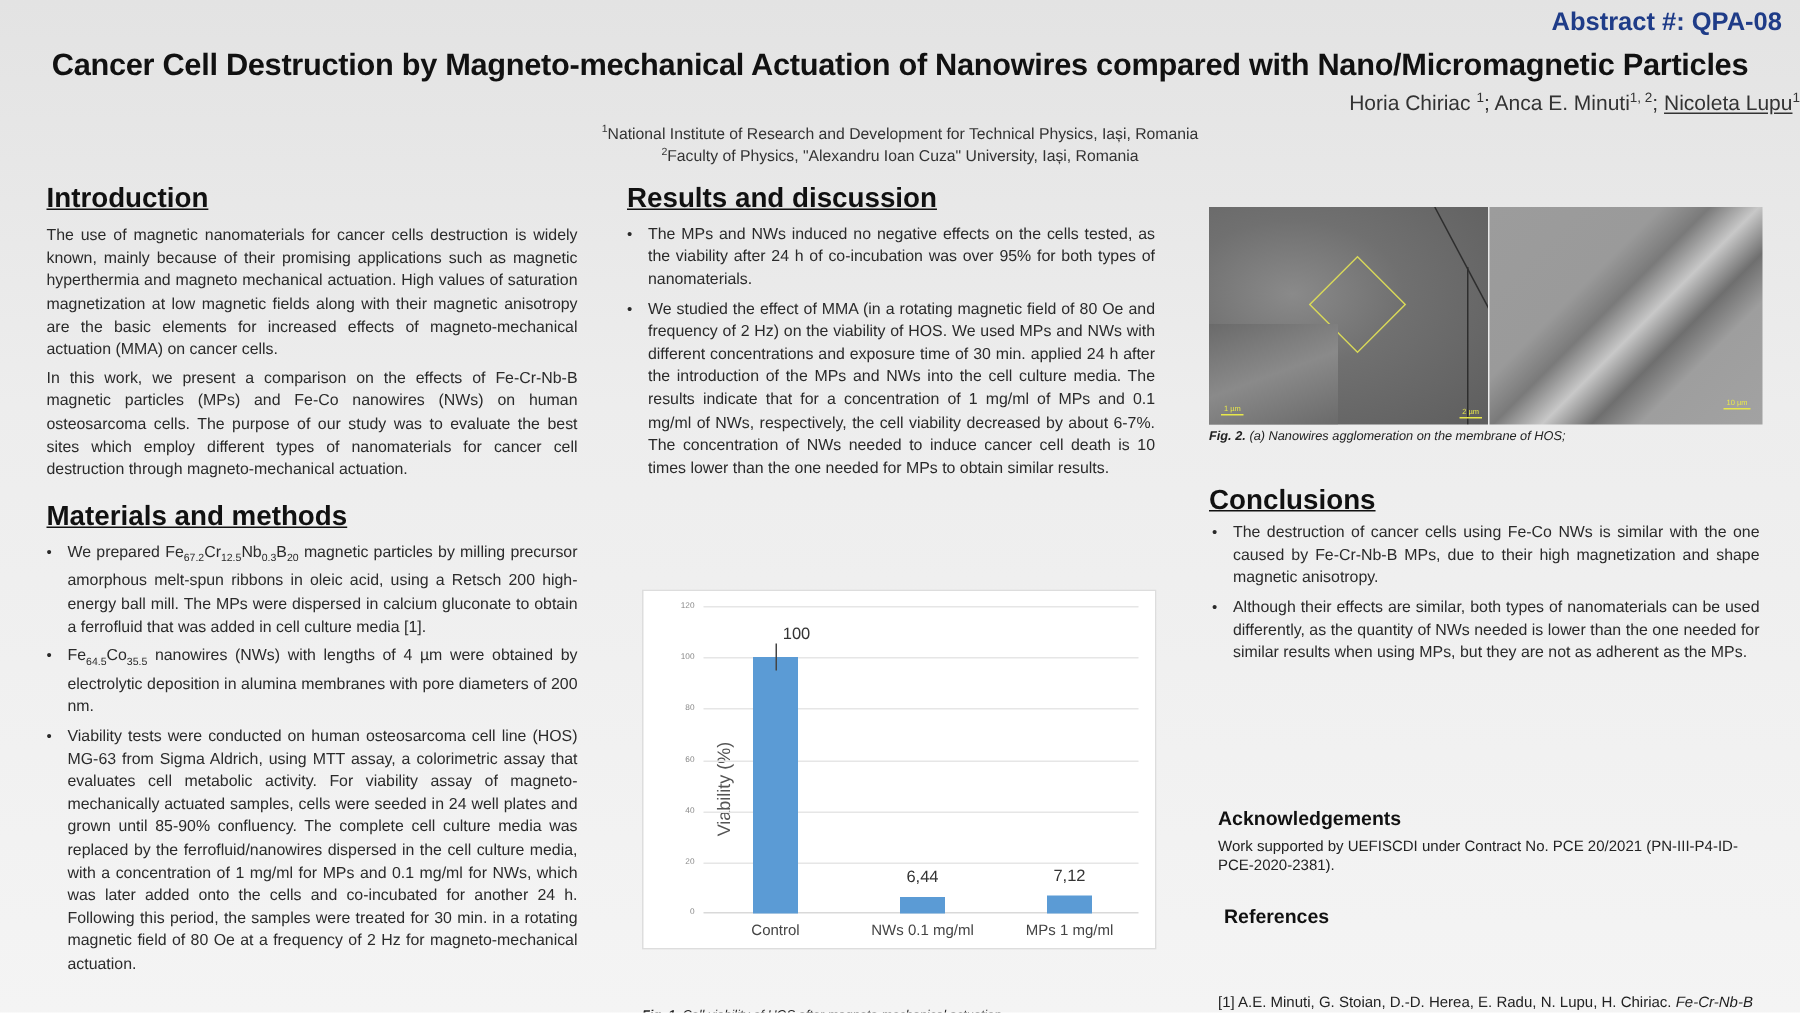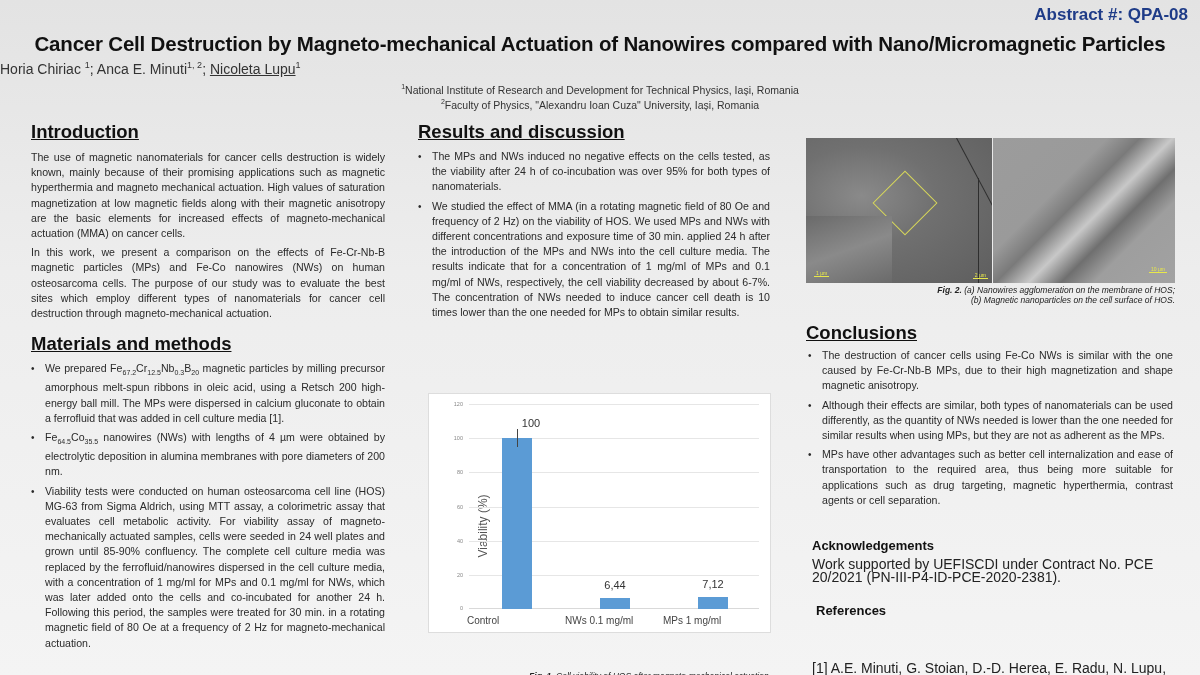--- a/index.html
+++ b/index.html
@@ -13,21 +13,21 @@
   .abs { position: absolute; }
   .abstract-id {
     right: 12px; top: 5px;
     color: #1f3c88; font-weight: bold; font-size: 17px;
   }
   .title {
     left: 0; width: 1200px; top: 32px; text-align: center;
     font-weight: bold; font-size: 20.5px; color: #111; letter-spacing: -0.2px;
   }
   .authors {
-    left: 0; width: 1200px; top: 60px; text-align: left; font-size: 14px; color: #333;
+    left: 0; width: 1200px; top: 60px; text-align: right; font-size: 14px; color: #333;
   }
   .authors sup { font-size: 9px; }
   .authors .presenter { text-decoration: underline; }
   .affil {
     left: 0; width: 1200px; text-align: center; font-size: 10.5px; color: #333;
   }
   .affil sup { font-size: 7px; }
   .sec-h {
     font-weight: bold; font-size: 18.5px; text-decoration: underline; color: #111;
   }
@@ -50,26 +50,26 @@
     border: 1px solid #ddd;
   }
   .plot {
     position: absolute; left: 40px; top: 10px; width: 290px; height: 205px;
   }
   .gridline { position: absolute; left: 0; width: 100%; height: 1px; background: #e6e6e6; }
   .ytick { position: absolute; left: -26px; width: 20px; text-align: right; font-size: 5.5px; color: #888; }
   .bar { position: absolute; bottom: 0; width: 30px; background: #5b9bd5; }
   .bar-label { position: absolute; font-size: 11px; color: #333; text-align: center; width: 50px; }
   .err { position: absolute; width: 1px; background: #444; }
-  .cat { position: absolute; font-size: 10px; color: #444; text-align: left; width: 100px; }
+  .cat { position: absolute; font-size: 10px; color: #444; text-align: center; width: 100px; }
   .ylabel {
     position: absolute; left: -18px; top: 115px; transform: rotate(-90deg);
     font-size: 12px; color: #555; white-space: nowrap; transform-origin: center;
   }
-  .caption { font-size: 8.5px; font-style: italic; text-align: right; color: #222; }
+  .caption { font-size: 8.5px; font-style: italic; text-align: left; color: #222; }
   .caption b { font-style: italic; }
   
   .sem { top: 138px; height: 145px; overflow: hidden; }
   .sem-a {
     left: 806px; width: 186px;
     background:
       radial-gradient(ellipse at 30% 40%, #8a8a8a 0%, #707070 40%, #5e5e5e 100%);
   }
   .sem-b {
     left: 993px; width: 182px;
@@ -80,21 +80,21 @@
     background: linear-gradient(160deg, #6a6a6a, #8a8a8a 50%, #6a6a6a);
   }
   .diamond {
     position: absolute; left: 76px; top: 42px; width: 46px; height: 46px;
     border: 1px solid #d6d65a; transform: rotate(45deg);
   }
   .scalebar { position: absolute; font-size: 5px; color: #e8e84a; border-bottom: 1px solid #e8e84a; padding: 0 2px; }
   .crack { position: absolute; width: 1px; background: #2e2e2e; }
   .fig2-cap { left: 806px; width: 369px; top: 285px; }
   .small-h { font-weight: bold; font-size: 13px; color: #111; }
-  .small-t { font-size: 14px; line-height: 13px; color: #222; }
+  .small-t { font-size: 10px; line-height: 13px; color: #222; }
   .small-t i { font-style: italic; }
 </style>
 </head>
 <body>
 
 <div class="abs abstract-id">Abstract #: QPA-08</div>
 <div class="abs title">Cancer Cell Destruction by Magneto-mechanical Actuation of Nanowires compared with Nano/Micromagnetic Particles</div>
 <div class="abs authors">
   <span>Horia Chiriac</span>
   <sup>1</sup><span>; </span>
@@ -172,28 +172,26 @@
   <div class="inset">
     <div class="scalebar" style="left:8px; bottom:6px;">1 µm</div>
   </div>
   <div class="scalebar" style="right:4px; bottom:4px;">2 µm</div>
 </div>
 <div class="abs sem sem-b">
   <div class="scalebar" style="right:8px; bottom:10px;">10 µm</div>
 </div>
 <div class="abs caption fig2-cap">
   <div><b>Fig. 2.</b><span> (a) Nanowires agglomeration on the membrane of HOS;</span></div>
-  <div>(b) Magnetic nanoparticles on the cell surface of HOS.</div>
 </div>
 
 <div class="abs sec-h" style="left:806px; width:369px; top:322px;">Conclusions</div>
 <ul class="abs bul" style="left:808px; width:365px; top:348px;">
   <li>The destruction of cancer cells using Fe-Co NWs is similar with  the one caused by Fe-Cr-Nb-B MPs, due to their high magnetization and shape magnetic anisotropy.</li>
   <li>Although their effects are similar, both types of nanomaterials can be used differently, as the quantity of NWs needed is lower than the one needed for similar results when using MPs, but they are not as adherent as the MPs.</li>
-  <li>MPs have other advantages such as better cell internalization and ease of transportation to the required area, thus being more suitable for applications such as drug targeting, magnetic hyperthermia, contrast agents or cell separation.</li>
 </ul>
 
 <div class="abs small-h" style="left:812px; top:538px;">Acknowledgements</div>
 <div class="abs small-t" style="left:812px; width:360px; top:558px;">Work supported by UEFISCDI under Contract No. PCE 20/2021 (PN-III-P4-ID-PCE-2020-2381).</div>
 
 <div class="abs small-h" style="left:816px; top:603px;">References</div>
 <div class="abs small-t" style="left:812px; width:360px; top:624px;margin-top:38px;">
   <span>[1] A.E. Minuti, G. Stoian, D.-D. Herea, E. Radu, N. Lupu, H. Chiriac. </span><i>Fe-Cr-Nb-B Ferrofluid for Biomedical Applications,</i><span> Nanomaterials 12(9) (2022) 1488.</span>
 </div>
 

